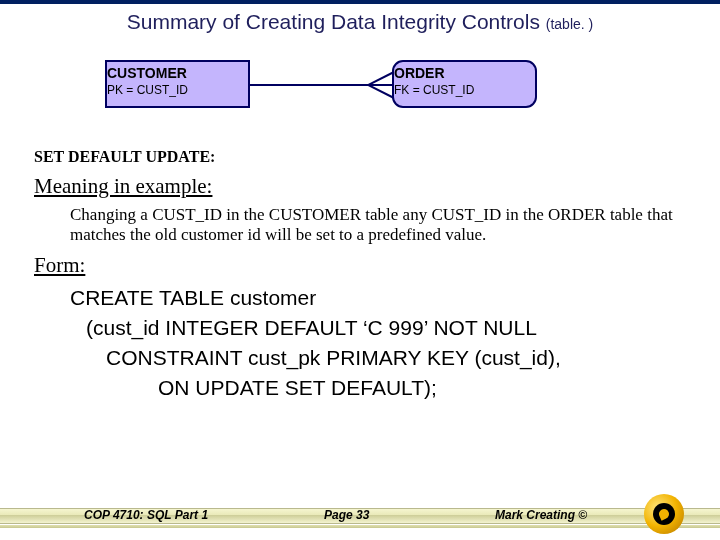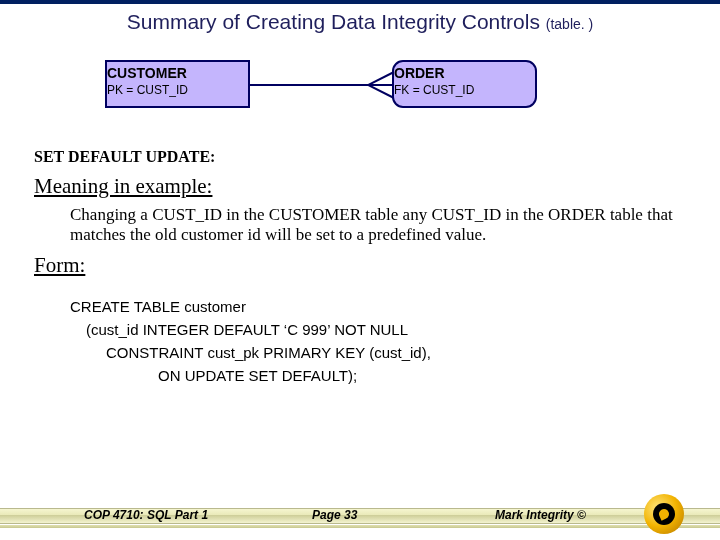--- a/index.html
+++ b/index.html
@@ -69,22 +69,22 @@
     margin-top: 8px;
   }
   .meaning {
     font-family: 'Times New Roman', serif;
     font-size: 17px;
     margin: 6px 0 0 36px;
     line-height: 1.18;
   }
   .sql {
     font-family: Arial, sans-serif;
-    font-size: 15px;
-    margin-top: 20px;
+    font-size: 21px;
+    margin-top: 8px;
   }
   .sql .l1 { margin-left: 36px; }
   .sql .l2 { margin-left: 52px; margin-top: 6px; }
   .sql .l3 { margin-left: 72px; margin-top: 6px; }
   .sql .l4 { margin-left: 124px; margin-top: 6px; }
   .footer {
     position: absolute;
     left: 0; right: 0; bottom: 0;
     height: 44px;
   }
@@ -103,21 +103,21 @@
   .foot-text {
     position: absolute;
     bottom: 18px;
     font-family: Arial, sans-serif;
     font-size: 12px;
     font-weight: bold;
     font-style: italic;
     color: #000;
   }
   .ft-left { left: 84px; }
-  .ft-mid { left: 312px; font-style: italic; }
+  .ft-mid { left: 324px; font-style: italic; }
   .ft-right { left: 495px; }
   .logo {
     position: absolute;
     right: 36px; bottom: 6px;
     width: 40px; height: 40px;
     border-radius: 50%;
     background: radial-gradient(circle at 35% 35%, #ffe680 0%, #f2b300 50%, #b37400 100%);
     display: flex; align-items: center; justify-content: center;
   }
   .logo-inner {
@@ -170,21 +170,21 @@
       <div class="l3">CONSTRAINT cust_pk PRIMARY KEY (cust_id),</div>
       <div class="l4">ON UPDATE SET DEFAULT);</div>
     </div>
   </div>
 
   <div class="footer">
     <div class="footbar"></div>
     <div class="footline"></div>
     <div class="foot-text ft-left">COP 4710: SQL Part 1</div>
     <div class="foot-text ft-mid">Page 33</div>
-    <div class="foot-text ft-right">Mark Integrity ©</div>
+    <div class="foot-text ft-right">Mark Creating ©</div>
     <div class="logo">
       <div class="logo-inner">
         <div class="logo-bird"></div>
       </div>
     </div>
   </div>
 
 </div>
 
 </body></html>

